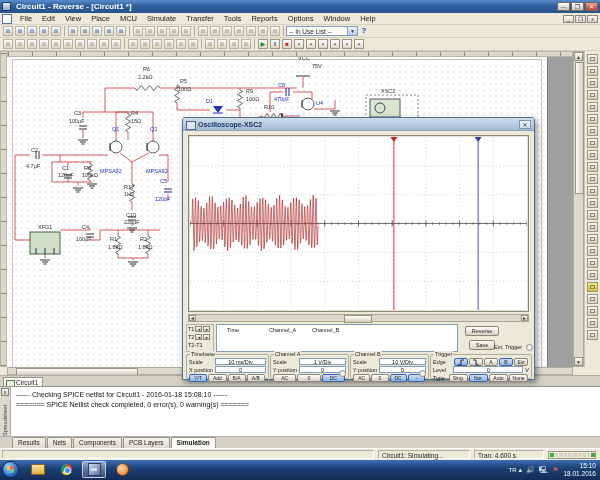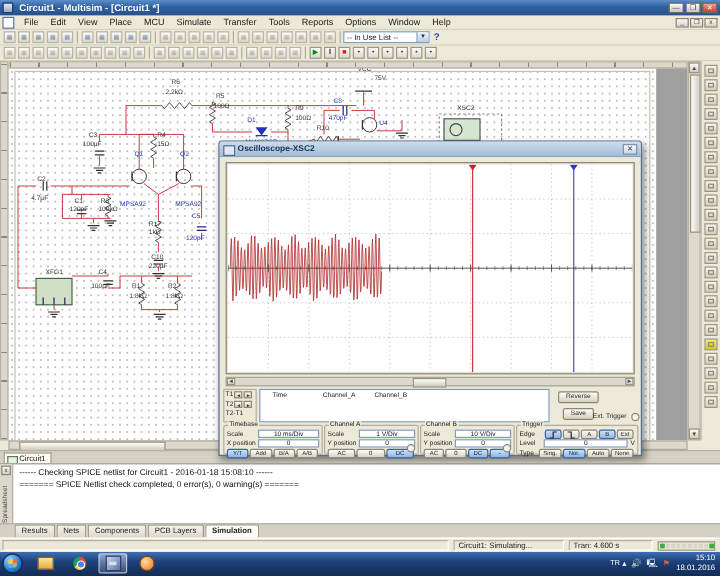--- a/index.html
+++ b/index.html
@@ -139,21 +139,21 @@
   .tk-paint{width:11px;height:11px;border-radius:50%;background:radial-gradient(circle at 35% 35%,#ffd9a0,#e07820);border:1px solid #7a4410;}
   #tray{top:460px;right:0;height:20px;display:flex;align-items:center;color:#fff;font-size:6px;}
   .tray-ic{margin:0 2px;color:#e8eef8;font-size:7px;}
   #clock{text-align:right;font-size:6.5px;line-height:8px;margin:0 4px 0 3px;color:#fff;}
 </style>
 <style>.noaft::after{display:none}</style></head>
 <body>
 
 <div class="abs" id="titlebar">
   <div class="abs" id="title-icon"></div>
-  <span>Circuit1 - Multisim - [Circuit1 *]</span>
+  <span>Circuit1 - Reverse - [Circuit1 *]</span>
 </div>
 <div class="abs winbtn" id="btn-min" style="right:30px;">—</div>
 <div class="abs winbtn" id="btn-max" style="right:16px;">❐</div>
 <div class="abs winbtn" id="btn-close" style="right:2px;">✕</div>
 
 <div class="abs" id="menubar">
   <div id="mdi-icon"></div>
   <span id="menu-items"><span class="menu-item">File</span><span class="menu-item">Edit</span><span class="menu-item">View</span><span class="menu-item">Place</span><span class="menu-item">MCU</span><span class="menu-item">Simulate</span><span class="menu-item">Transfer</span><span class="menu-item">Tools</span><span class="menu-item">Reports</span><span class="menu-item">Options</span><span class="menu-item">Window</span><span class="menu-item">Help</span></span>
 </div>
 <div class="abs mdibtn" style="right:26px;">_</div>

